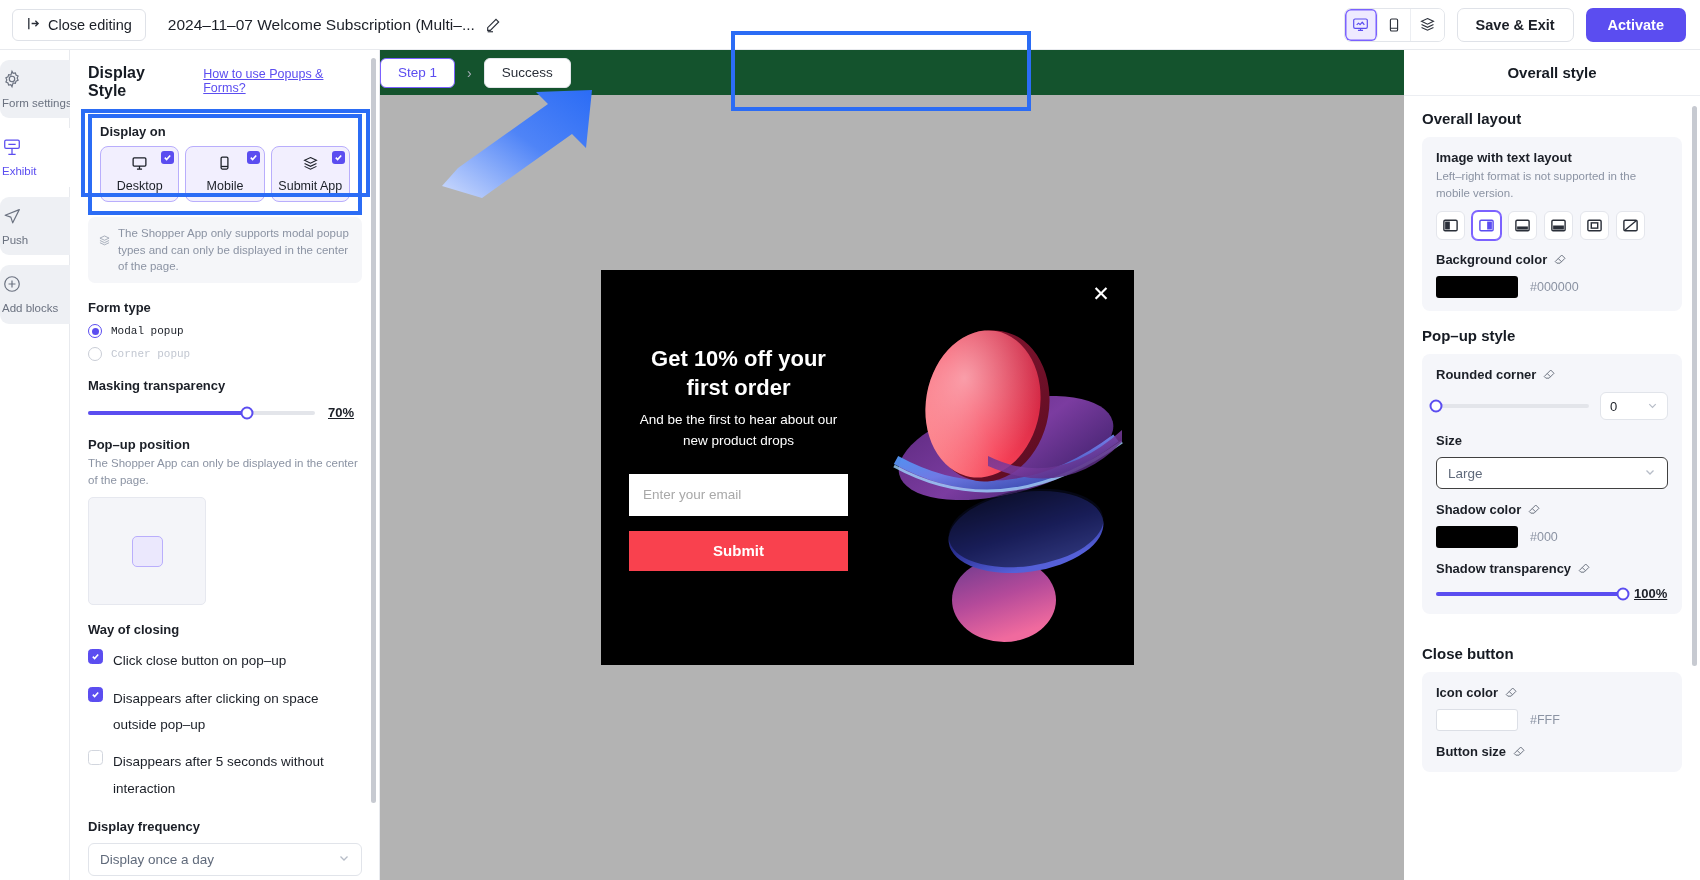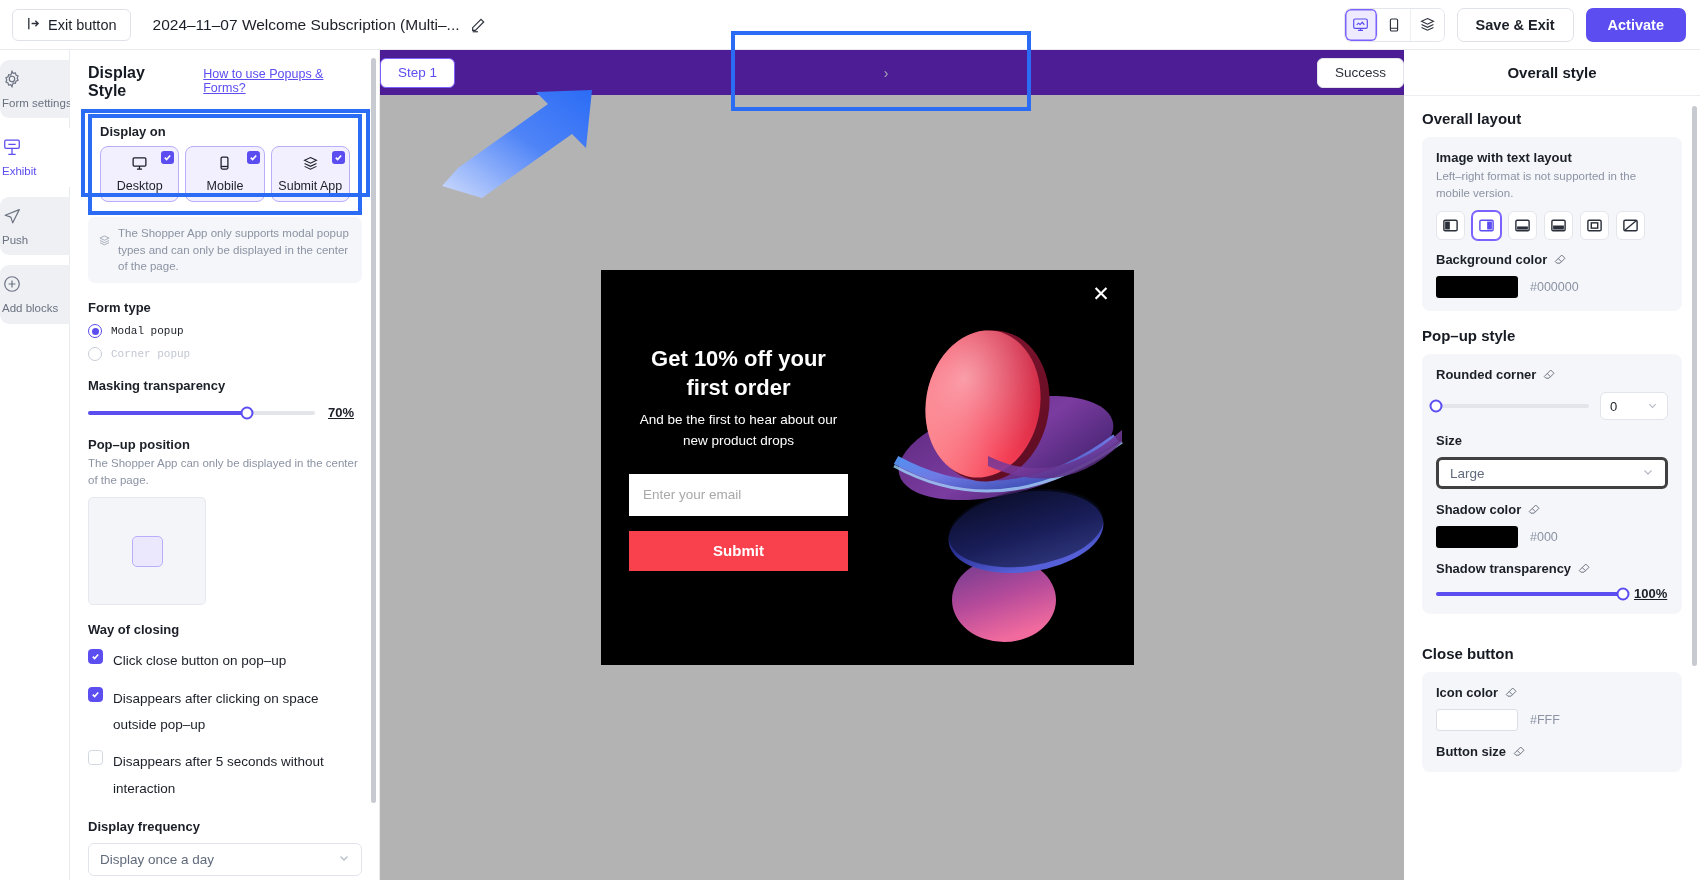--- a/index.html
+++ b/index.html
@@ -152,22 +152,22 @@
     position: absolute; right: 3px; top: 8px; width: 5px; height: 745px;
     background: #c7cad1; border-radius: 3px; cursor: pointer;
   }
 
   
   .canvas {
     position: absolute; top: 50px; left: 380px; width: 1024px; height: 830px;
     background: #b3b3b3; overflow: hidden;
   }
   .steps-bar {
-    height: 45px; background: #4c1d95;
-    display: flex; align-items: center; justify-content: space-between; gap: 1px;
+    height: 45px; background: #14532d;
+    display: flex; align-items: center; justify-content: flex-start; gap: 12px;
   }
   .step-pill {
     height: 30px; padding: 0 17px; border-radius: 6px; background: #fff;
     border: 1px solid #e3e5ea; font-size: 13.5px; color: #2a2f39;
     display: flex; align-items: center; cursor: pointer;
   }
   .step-pill.active { border-color: #7b61ff; color: #5b4df0; }
   .step-sep { color: #a9aeb9; font-size: 14px; }
 
   .popup {
@@ -233,41 +233,41 @@
   .swatch.dark { background: #000; }
   .swatch.light { background: #fff; border: 1px solid #dcdfe6; }
   .hexval { font-size: 12.5px; color: #8b93a3; }
   .rp-row { display: flex; align-items: center; gap: 11px; margin-top: 10px; }
   .num-sel {
     width: 68px; height: 28px; border: 1px solid #e1e4ea; border-radius: 6px; background: #fff;
     display: flex; align-items: center; padding: 0 9px; font-size: 13px; color: #1b1f27; cursor: pointer;
   }
   .num-sel .chev { margin-left: auto; color: #b6bcc7; }
   .big-sel {
-    margin-top: 9px; height: 32px; border: 3px solid #404040; border-radius: 6px; background: #fff;
+    margin-top: 9px; height: 32px; border: 1px solid #404040; border-radius: 6px; background: #fff;
     display: flex; align-items: center; padding: 0 11px; font-size: 13.5px; color: #606a7b; cursor: pointer;
   }
   .big-sel .chev { margin-left: auto; color: #b6bcc7; }
   .rscroll {
     position: absolute; right: 3px; top: 56px; width: 5px; height: 560px;
     background: #c7cad1; border-radius: 3px; cursor: pointer;
   }
   .eraser { display: inline-flex; }
 </style>
 </head>
 <body>
 
 <div class="topbar">
   <div class="exit-btn">
     <span>
       <svg width="15" height="15" viewBox="0 0 16 16" fill="none" stroke="#2a2f39" stroke-width="1.4">
         <path d="M3 2v12M6 8h7M10 5l3 3-3 3"></path>
       </svg>
     </span>
-    <span>Exit button</span>
+    <span>Close editing</span>
   </div>
   <div class="doc-title">
     <span>2024–11–07 Welcome Subscription (Multi–...</span>
     <span class="pencil-ic">
       <svg width="16" height="16" viewBox="0 0 18 18" fill="none" stroke="#2a2f39" stroke-width="1.3">
         <path d="M12.4 2.6l3 3L6 15H3v-3z"></path>
           <path d="M3 16.6h6"></path>
       </svg>
     </span>
   </div>

